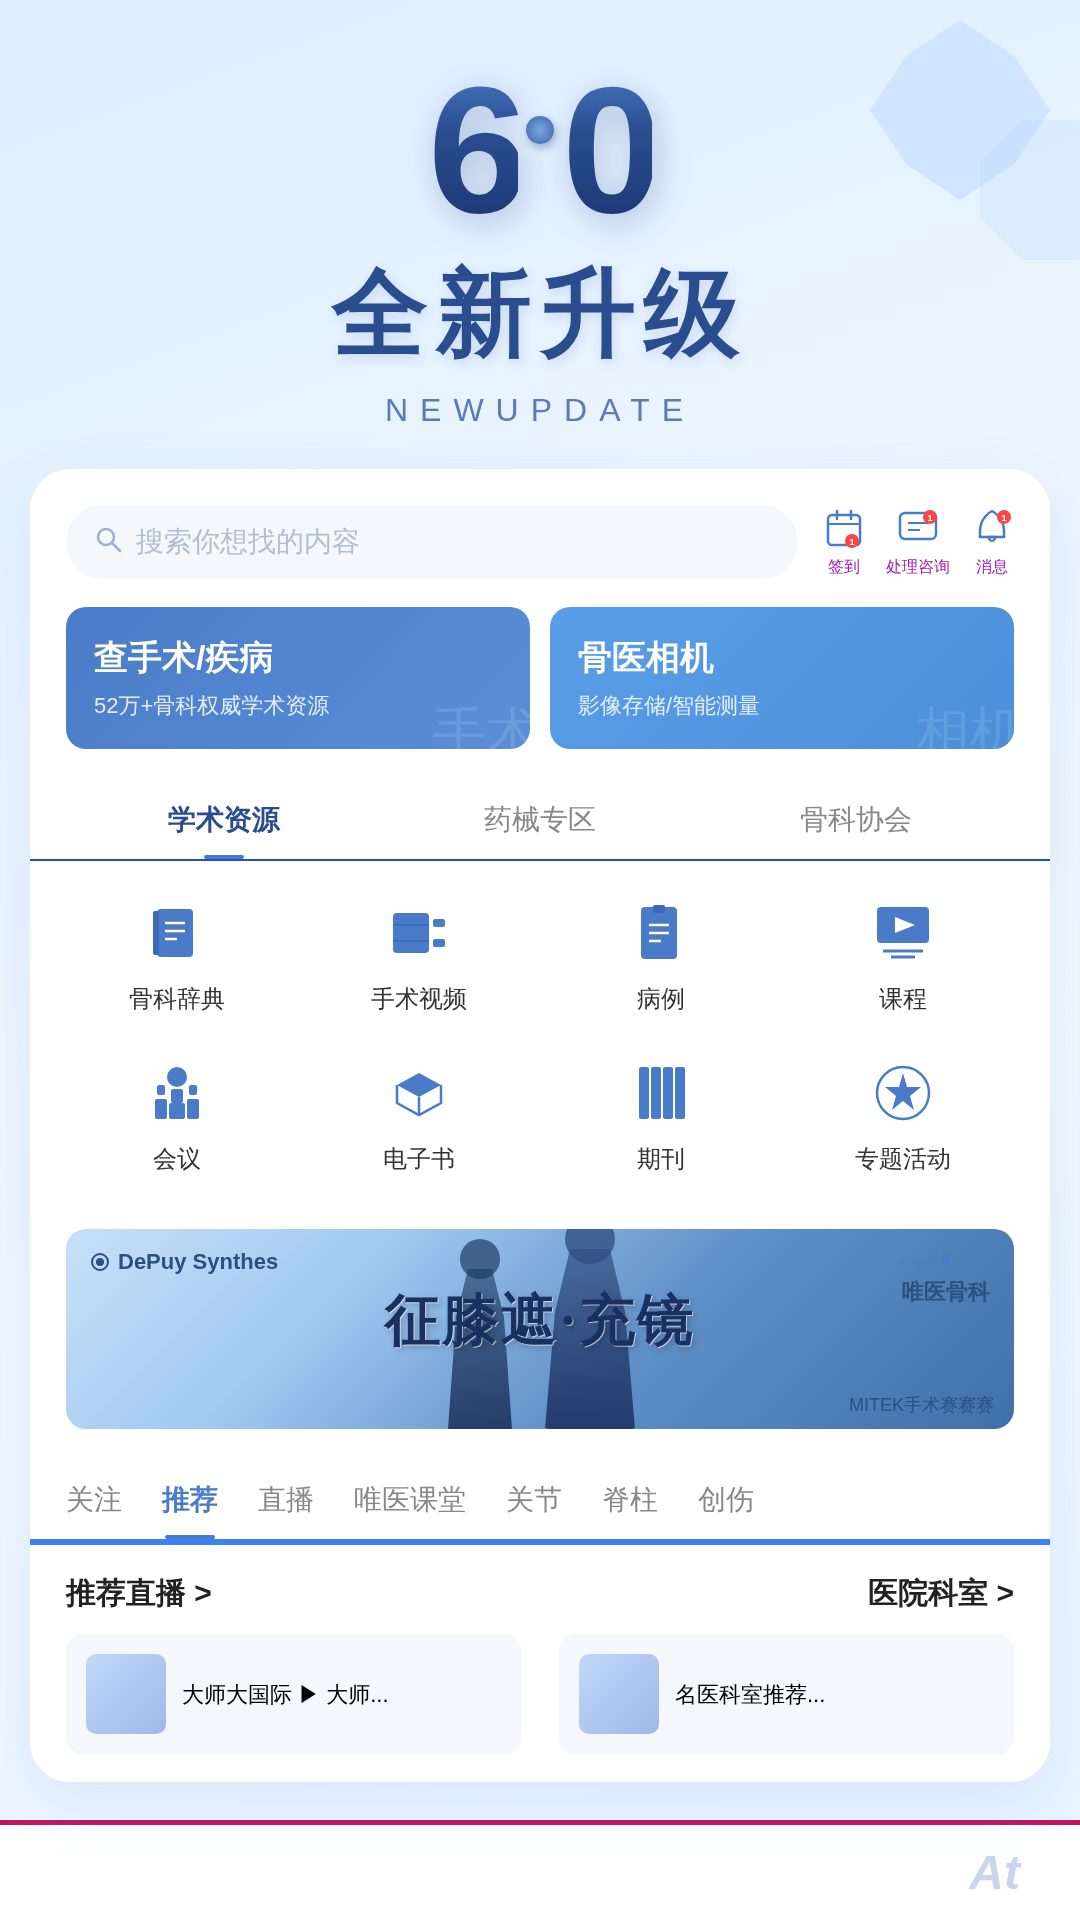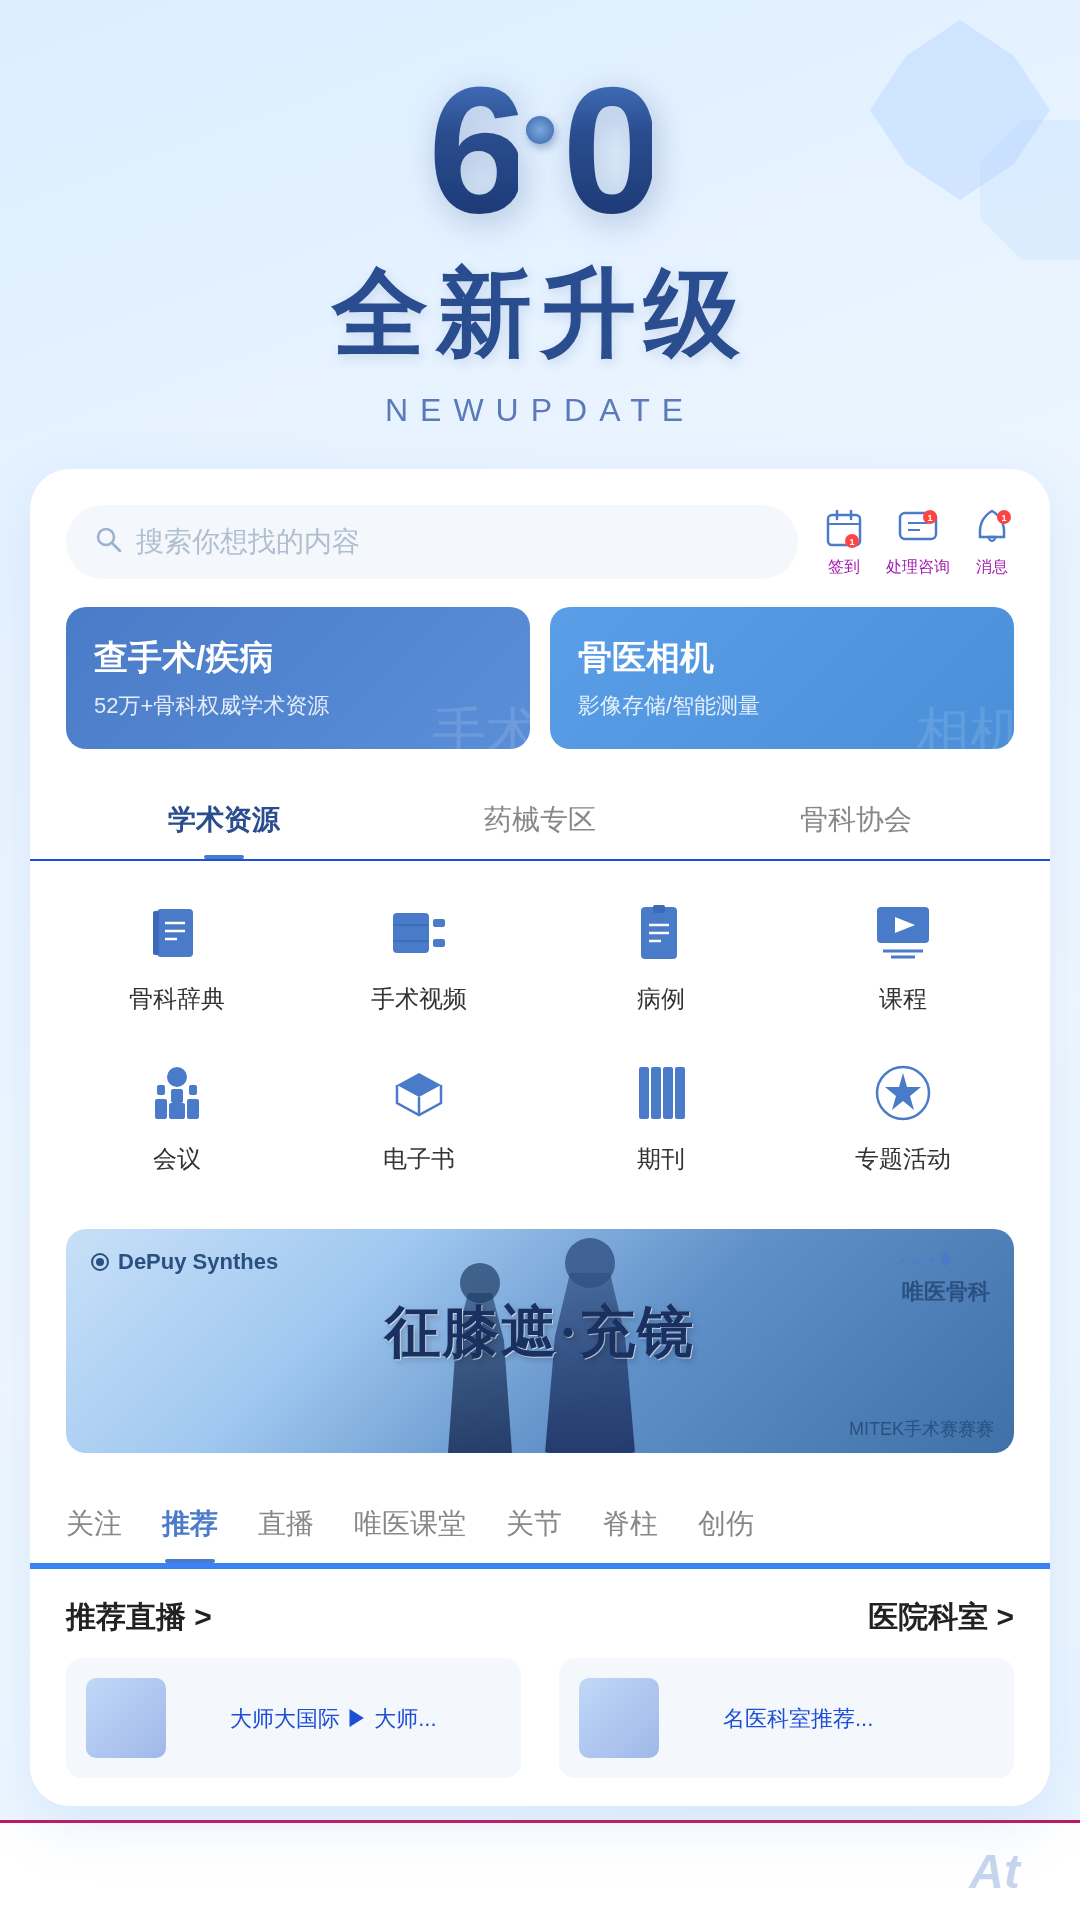--- a/index.html
+++ b/index.html
@@ -268,21 +268,21 @@
     }
 
     
     .banner-section {
       padding: 0 36px 28px;
     }
 
     .banner {
       border-radius: 20px;
       overflow: hidden;
-      height: 224px;
+      height: 200px;
       background: linear-gradient(135deg, #c8e0f8 0%, #a0c8f0 30%, #6090c8 60%, #4070a8 100%);
       position: relative;
       display: flex;
       align-items: flex-end;
       justify-content: space-between;
     }
 
     .banner-left-logo {
       position: absolute;
       top: 20px;
@@ -395,23 +395,22 @@
     .bottom-card-thumb {
       width: 80px;
       height: 80px;
       border-radius: 10px;
       background: linear-gradient(135deg, #c0d8f8, #a0b8e8);
       flex-shrink: 0;
     }
 
     .bottom-card-text {
       font-size: 22px;
-      color: #1d4ed8;
+      color: #000000;
       line-height: 1.5;
-      margin-left: 48px;
     }
 
     
     .deco-shape-1 {
       position: absolute;
       top: 20px;
       right: 30px;
       width: 180px;
       height: 180px;
       background: rgba(160, 200, 255, 0.3);
@@ -696,15 +695,15 @@
       </div>
       <div class="bottom-card">
         <div class="bottom-card-thumb"></div>
         <div class="bottom-card-text">名医科室推荐...</div>
       </div>
     </div>
   </div>
 
 </div>
 
-<div style="position:fixed; bottom:0; left:0; right:0; height:100px; background:white; border-top:3px solid #be185d; display:flex; align-items:center; justify-content:flex-end; padding:0 60px;">
+<div style="position:fixed; bottom:0; left:0; right:0; height:100px; background:white; border-top:5px solid #be185d; display:flex; align-items:center; justify-content:flex-end; padding:0 60px;">
   <div style="font-size:48px; font-weight:900; color:#4a7bc8; opacity:0.3; font-style:italic;">At</div>
 </div>
 
 </body></html>

